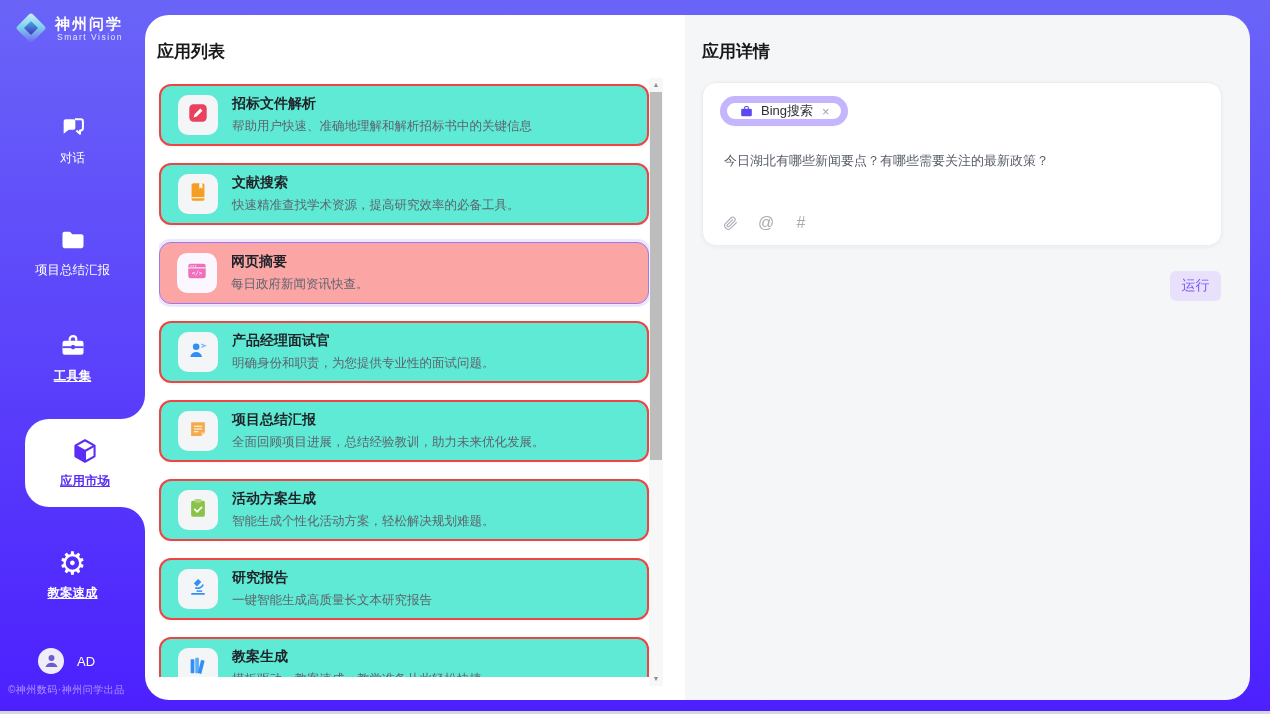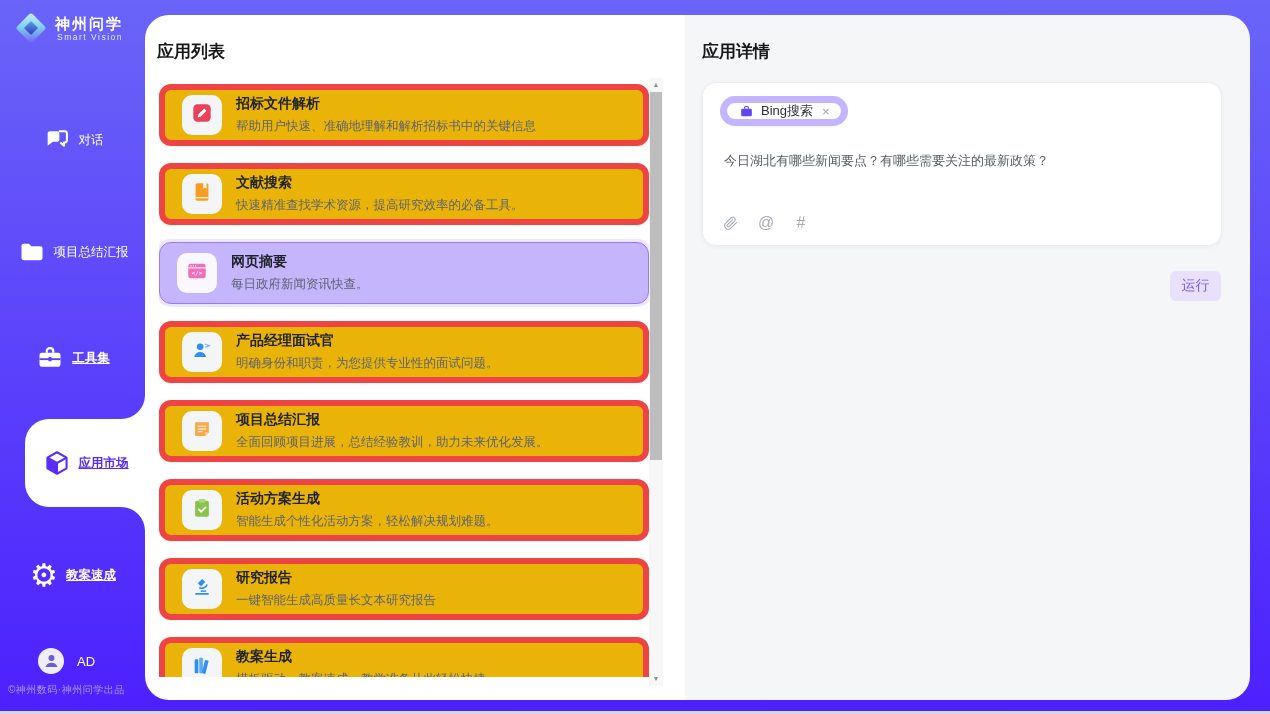--- a/index.html
+++ b/index.html
@@ -15,21 +15,21 @@
   .sidebar{position:absolute;left:0;top:0;width:145px;height:711px;}
   .logo{position:absolute;left:16px;top:13px;display:flex;align-items:center;gap:9px;}
   .logo-gem{width:30px;height:30px;position:relative;flex:none;}
   .logo-gem .g1{position:absolute;left:4px;top:4px;width:22px;height:22px;transform:rotate(45deg);
     background:linear-gradient(135deg,#CFEFF9 0%,#7FD4EF 45%,#6E61F2 100%);border-radius:3px;}
   .logo-gem .g2{position:absolute;left:10px;top:10px;width:10px;height:10px;transform:rotate(45deg);
     background:linear-gradient(135deg,#4AA7E8 0%,#3F34B8 100%);border-radius:1px;}
   .brand-name{color:#fff;font-size:15px;font-weight:bold;letter-spacing:2px;line-height:17px;}
   .brand-sub{color:#E8E9FF;font-size:8.5px;letter-spacing:1.5px;line-height:10px;text-align:right;}
 
-  .nav-item{position:absolute;left:0;width:145px;height:80px;display:flex;flex-direction:row;
+  .nav-item{position:absolute;left:0;width:145px;height:80px;display:flex;flex-direction:column;
     align-items:center;justify-content:center;gap:7px;color:#fff;cursor:pointer;z-index:2;}
   .nav-item .nav-icon{width:30px;height:30px;display:flex;align-items:center;justify-content:center;}
   .nav-item .nav-icon svg{width:28px;height:28px;}
   .nav-label{font-size:12.5px;}
   .nav-item.u .nav-label{text-decoration:underline;font-weight:bold;}
   .nav-item.active{left:25px;width:120px;height:88px;background:#fff;border-radius:24px 0 0 24px;color:#5B2EF5;}
   .glyph-gear{font-size:31px;line-height:1;font-family:"DejaVu Sans",sans-serif;}
   .curve{position:absolute;left:121px;width:24px;height:24px;background:#fff;z-index:1;}
   .curve::after{content:'';display:block;width:100%;height:100%;
     background:linear-gradient(180deg,#6A64F8 0%,#4C20FE 100%);background-size:24px 711px;}
@@ -47,24 +47,24 @@
   
   .content{position:absolute;left:145px;top:15px;width:1105px;height:685px;border-radius:24px;overflow:hidden;display:flex;}
   .panel-list{width:540px;background:#fff;position:relative;flex:none;}
   .panel-detail{width:565px;background:#F5F6F8;position:relative;flex:none;}
   .panel-title{position:absolute;top:25px;font-size:17px;font-weight:bold;color:#17181A;}
   .panel-list .panel-title{left:12px;}
   .panel-detail .panel-title{left:17px;}
 
   
   .app-cards{position:absolute;left:14px;top:69px;width:490px;height:593px;overflow:hidden;}
-  .app-card{box-sizing:border-box;height:62px;margin-bottom:17px;background:#eab308;border:6px solid #ef4444;
+  .app-card{box-sizing:border-box;height:62px;margin-bottom:17px;background:#5eead4;border:2px solid #ef4444;
     border-radius:12px;display:flex;align-items:center;gap:14px;padding-left:17px;cursor:pointer;
     box-shadow:0 1px 3px rgba(20,24,40,0.04);}
-  .app-card.selected{background:#c4b5fd;border:1px solid #9B79F5;box-shadow:0 0 0 3px rgba(130,86,245,0.15);}
+  .app-card.selected{background:#fca5a5;border:1px solid #9B79F5;box-shadow:0 0 0 3px rgba(130,86,245,0.15);}
   .icon-tile{width:40px;height:40px;border-radius:10px;background:#F4F5F7;display:flex;align-items:center;justify-content:center;flex:none;}
   .app-card.selected .icon-tile{background:#FAF7FE;}
   .icon-tile svg{width:22px;height:22px;}
   .app-text{min-width:0;}
   .app-title{font-size:14px;font-weight:bold;color:#1F2329;margin-bottom:5px;}
   .app-desc{font-size:12.5px;color:#5D646F;white-space:nowrap;}
 
   
   .scrollbar{position:absolute;right:22px;top:63px;width:14px;height:608px;background:#F7F7F7;}
   .sb-arrow{position:absolute;left:0;width:14px;text-align:center;color:#8E8E8E;font-size:7px;line-height:14px;cursor:pointer;}

